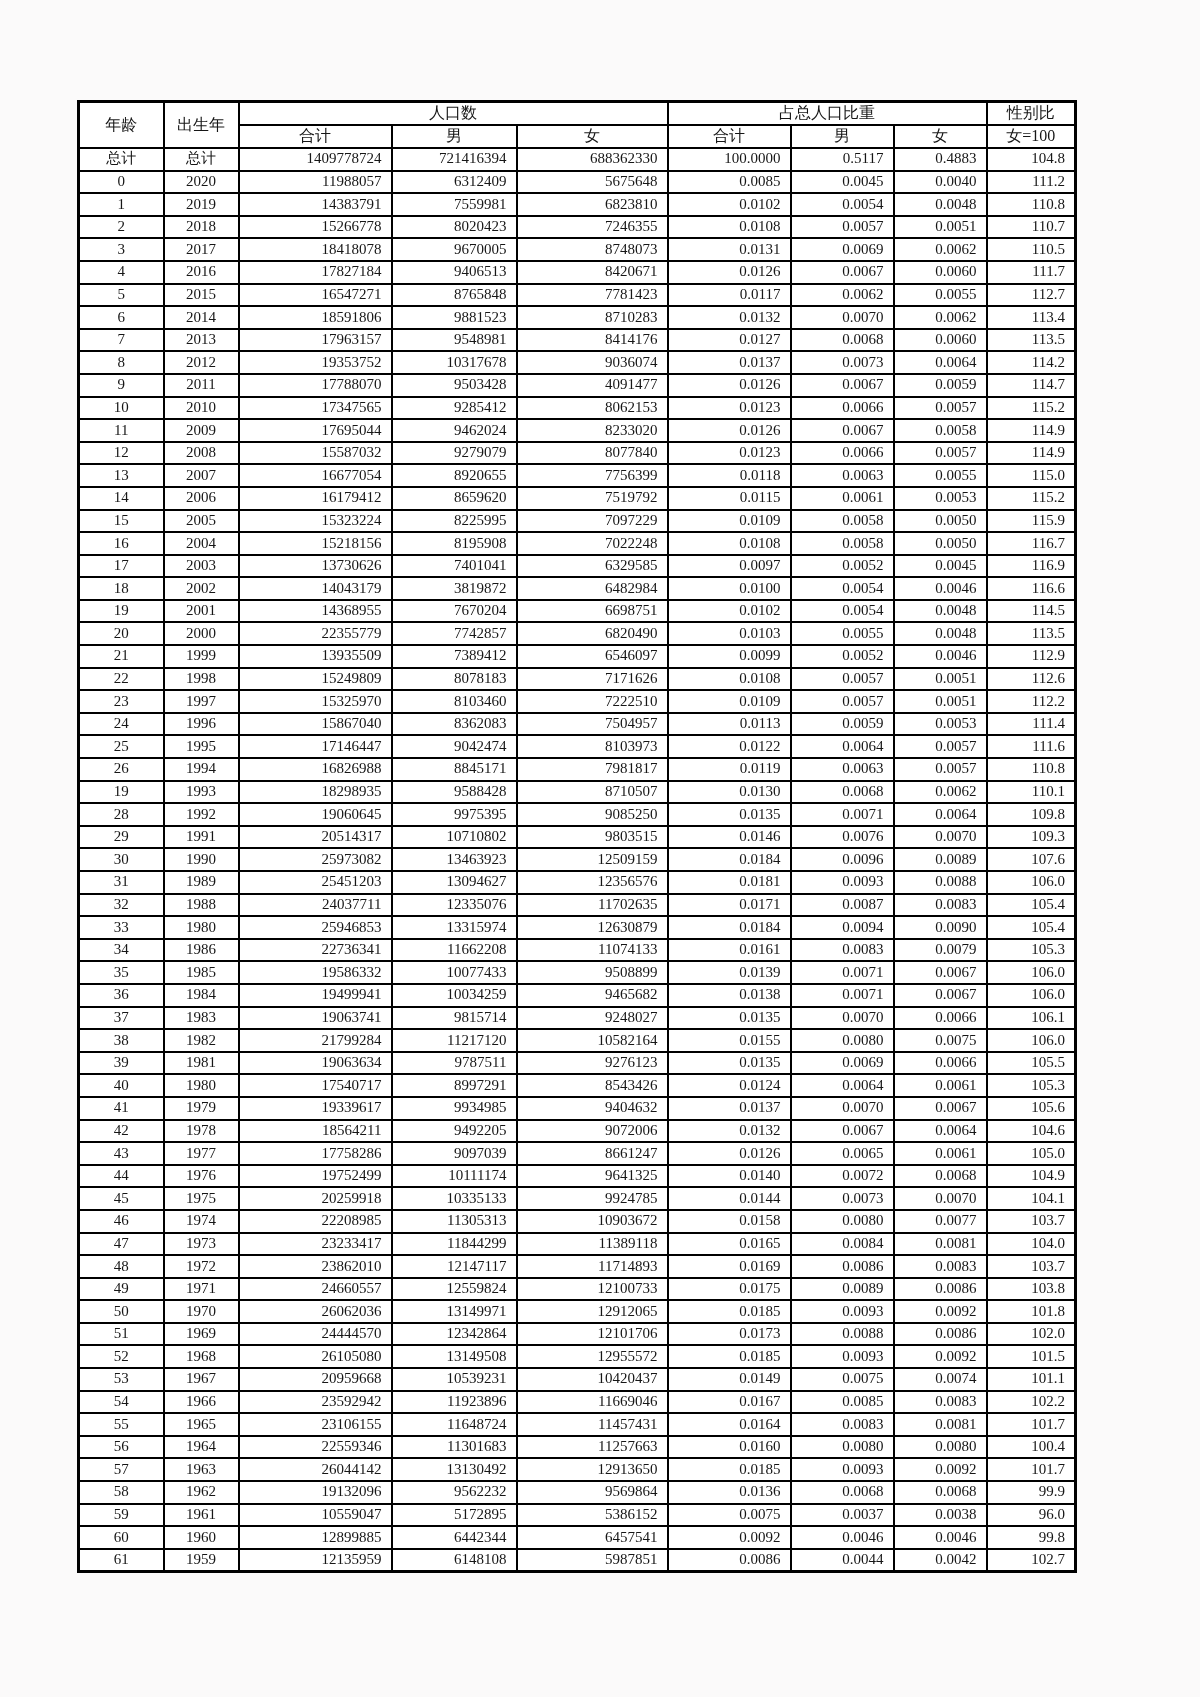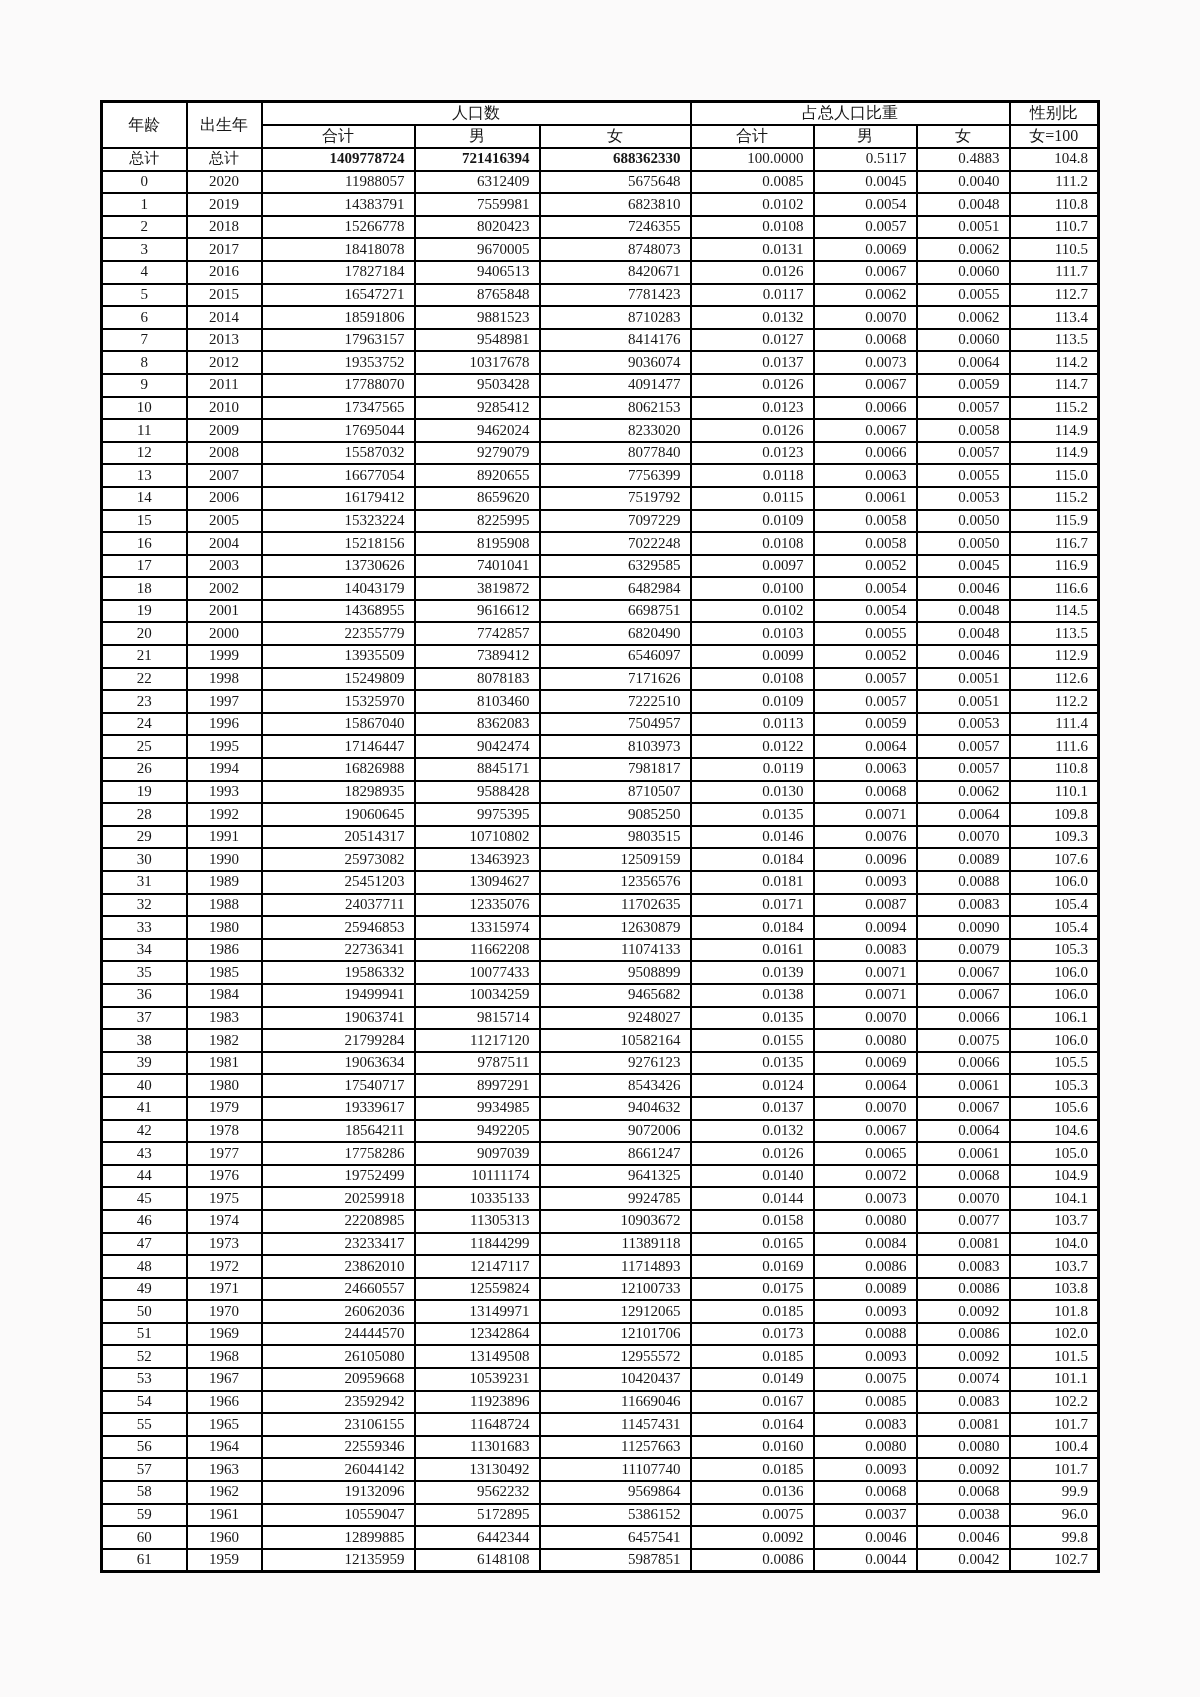--- a/index.html
+++ b/index.html
@@ -9,21 +9,21 @@
   body {
     width: 1200px;
     height: 1697px;
     position: relative;
     background: #fbfafa;
     color: #161616;
     font-family: "Liberation Serif", "DejaVu Serif", serif;
   }
   table.sheet-table {
     position: absolute;
-    left: 100px;
+    left: 77px;
     top: 100px;
     width: 997px;
     border-collapse: collapse;
     table-layout: fixed;
     border: 3px solid #000;
     background: #ffffff;
   }
   .sheet-table th, .sheet-table td {
     border: 2px solid #000;
     font-weight: normal;
@@ -36,21 +36,21 @@
   .sheet-table thead th {
     text-align: center;
     height: 21px;
     font-size: 16px;
   }
   .sheet-table tbody td {
     height: 20.6px;
   }
   .sheet-table td.c { text-align: center; }
   .sheet-table td.r { text-align: right; padding-right: 9px; }
-  .sheet-table td.b { font-weight: bold; }
+  .sheet-table td.b { font-weight: normal; }
 </style>
 </head>
 <body>
 
 <table class="sheet-table">
   <colgroup>
     <col style="width:85px">
     <col style="width:75px">
     <col style="width:153px">
     <col style="width:125px">
@@ -296,21 +296,21 @@
         <td class="r">6482984</td>
         <td class="r">0.0100</td>
         <td class="r">0.0054</td>
         <td class="r">0.0046</td>
         <td class="r">116.6</td>
       </tr>
       <tr>
         <td class="c">19</td>
         <td class="c">2001</td>
         <td class="r">14368955</td>
-        <td class="r">9616612</td>
+        <td class="r">7670204</td>
         <td class="r">6698751</td>
         <td class="r">0.0102</td>
         <td class="r">0.0054</td>
         <td class="r">0.0048</td>
         <td class="r">114.5</td>
       </tr>
       <tr>
         <td class="c">20</td>
         <td class="c">2000</td>
         <td class="r">22355779</td>
@@ -715,21 +715,21 @@
         <td class="r">0.0160</td>
         <td class="r">0.0080</td>
         <td class="r">0.0080</td>
         <td class="r">100.4</td>
       </tr>
       <tr>
         <td class="c">57</td>
         <td class="c">1963</td>
         <td class="r">26044142</td>
         <td class="r">13130492</td>
-        <td class="r">11107740</td>
+        <td class="r">12913650</td>
         <td class="r">0.0185</td>
         <td class="r">0.0093</td>
         <td class="r">0.0092</td>
         <td class="r">101.7</td>
       </tr>
       <tr>
         <td class="c">58</td>
         <td class="c">1962</td>
         <td class="r">19132096</td>
         <td class="r">9562232</td>

